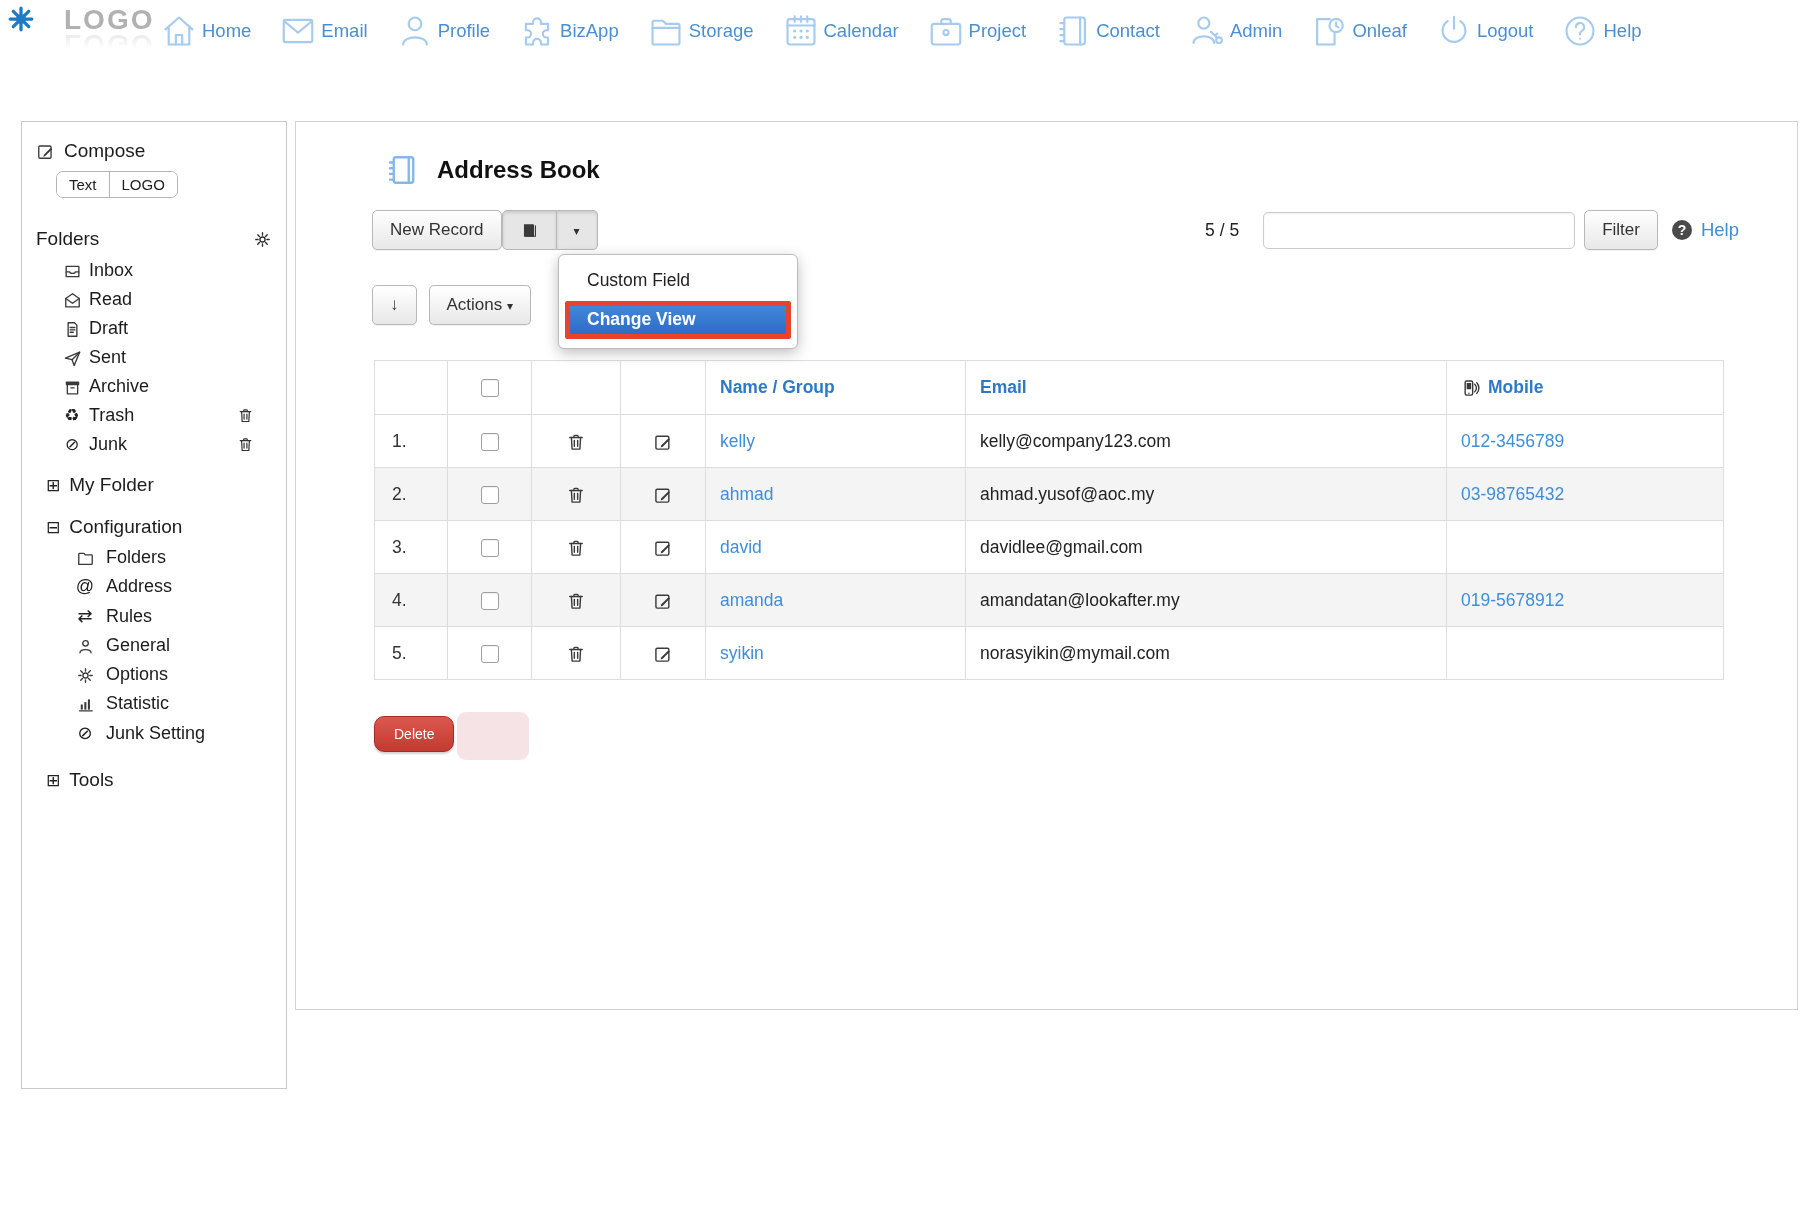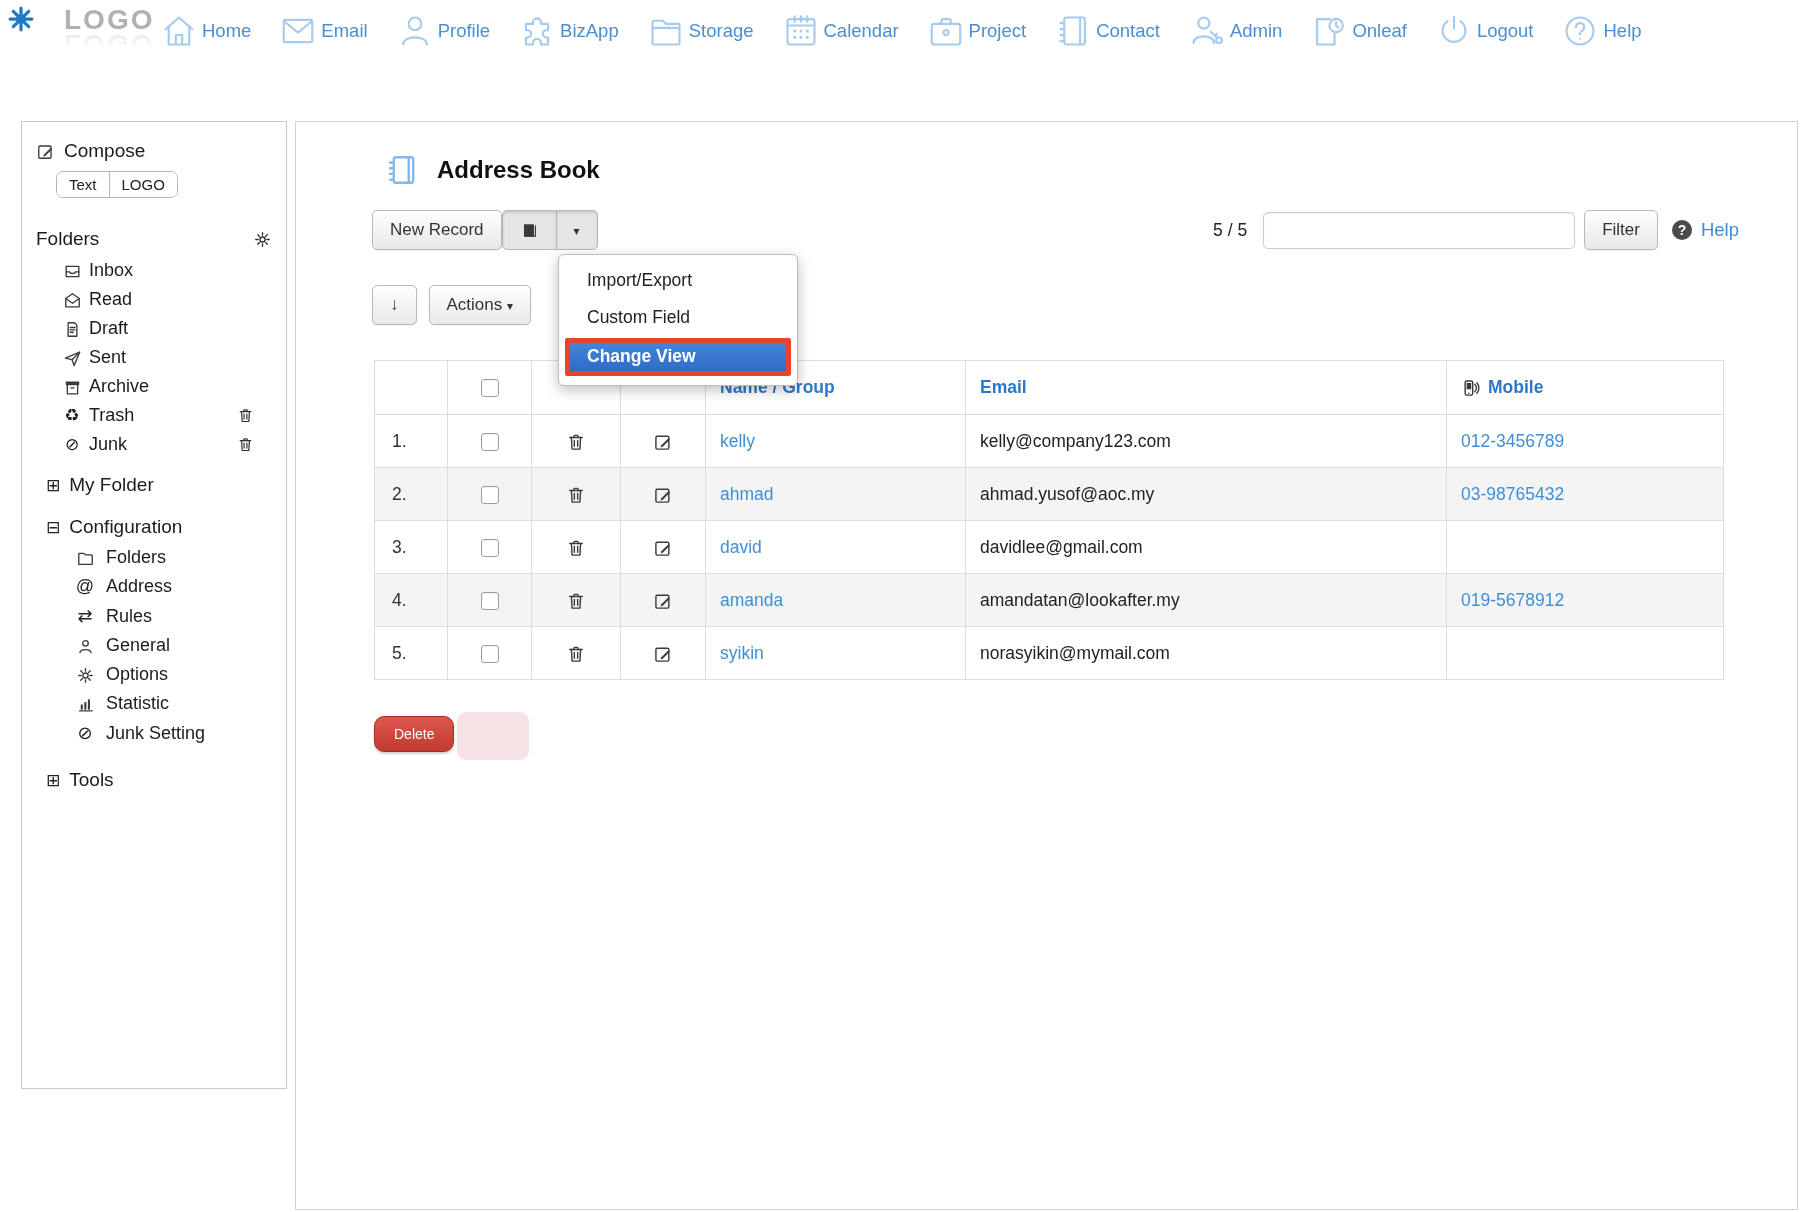--- a/index.html
+++ b/index.html
@@ -40,39 +40,39 @@
   .f-row .slot { width:20px; text-align:center; font-size:17px; color:#222; flex:0 0 auto; }
   .f-row .flbl { flex:1 1 auto; }
   .f-row .ftrash { color:#333; flex:0 0 auto; }
   .tree-row { display:flex; align-items:center; gap:9px; padding:5px 0 5px 10px; margin-top:10px; font-size:19px; cursor:pointer; }
   .tglyph { font-size:17px; color:#222; }
   .cfg-row { display:flex; align-items:center; gap:10px; padding:4px 0 4px 38px; cursor:pointer; }
   .cfg-row .slot { width:22px; text-align:center; font-size:18px; color:#222; flex:0 0 auto; }
   .mt { margin-top:16px; }
 
   
-  .main { position:absolute; left:295px; top:121px; width:1503px; height:1089px;
+  .main { position:absolute; left:295px; top:121px; width:1503px; height:889px;
     border:1px solid #d2d2d2; background:#fff; }
   .page-head { margin:30px 0 0 88px; display:flex; align-items:center; gap:17px; }
   .page-head svg { width:36px; height:36px; color:#85b8e8; stroke-width:1.6; }
   .page-head h1 { font-size:24px; color:#111; }
 
   .btn { font-size:17px; color:#333; background:linear-gradient(#ffffff,#e8e8e8);
     border:1px solid #b8b8b8; border-radius:5px; padding:9px 17px; cursor:pointer;
     box-shadow:0 1px 1px rgba(0,0,0,.06); font-family:inherit; }
   .btn.pressed { background:#e6e6e6; box-shadow:inset 0 2px 3px rgba(0,0,0,.12); }
   .btn-group { display:inline-flex; }
   .btn-group .btn:first-child { border-radius:5px 0 0 5px; }
   .btn-group .btn:last-child { border-radius:0 5px 5px 0; border-left:none; }
   .caret { font-size:12px; color:#333; }
 
   .toolbar { display:flex; align-items:center; margin:22px 58px 0 76px; }
   .toolbar .left { display:flex; align-items:center; }
   .toolbar .right { margin-left:auto; display:flex; align-items:center; gap:9px; }
-  .counter { font-size:17.5px; color:#222; margin-right:7px; }
+  .counter { font-size:17.5px; color:#222; margin-right:15px; }
   .search-input { width:312px; height:37px; border:1px solid #ccc; border-radius:5px;
     box-shadow:inset 0 1px 2px rgba(0,0,0,.07); padding:0 10px; font-size:16px; font-family:inherit; }
   .help-badge { width:20px; height:20px; border-radius:50%; background:#4a4a4a; color:#fff;
     font-size:14px; font-weight:bold; text-align:center; line-height:20px; margin-left:5px; }
   .help-link { font-size:18.5px; color:#3f8ed8; text-decoration:none; cursor:pointer; }
 
   .toolbar2 { margin:35px 0 0 76px; display:flex; gap:12px; }
 
   
   .menu { position:absolute; left:262px; top:132px; width:240px; background:#fff;
@@ -478,21 +478,20 @@
         <a class="help-link">Help</a>
       </div>
     </div>
 
     <div class="toolbar2">
       <button class="btn">↓</button>
       <button class="btn"><span>Actions</span> <span class="caret">▾</span></button>
     </div>
 
     <div class="menu">
-        <div class="mi">Import/Export</div>
         <div class="mi">Custom Field</div>
         <div class="mi hl">Change View</div>
       </div>
 
     <div class="tablewrap">
       <table>
         <colgroup>
           <col style="width:73px">
             <col style="width:84px">
             <col style="width:89px">

